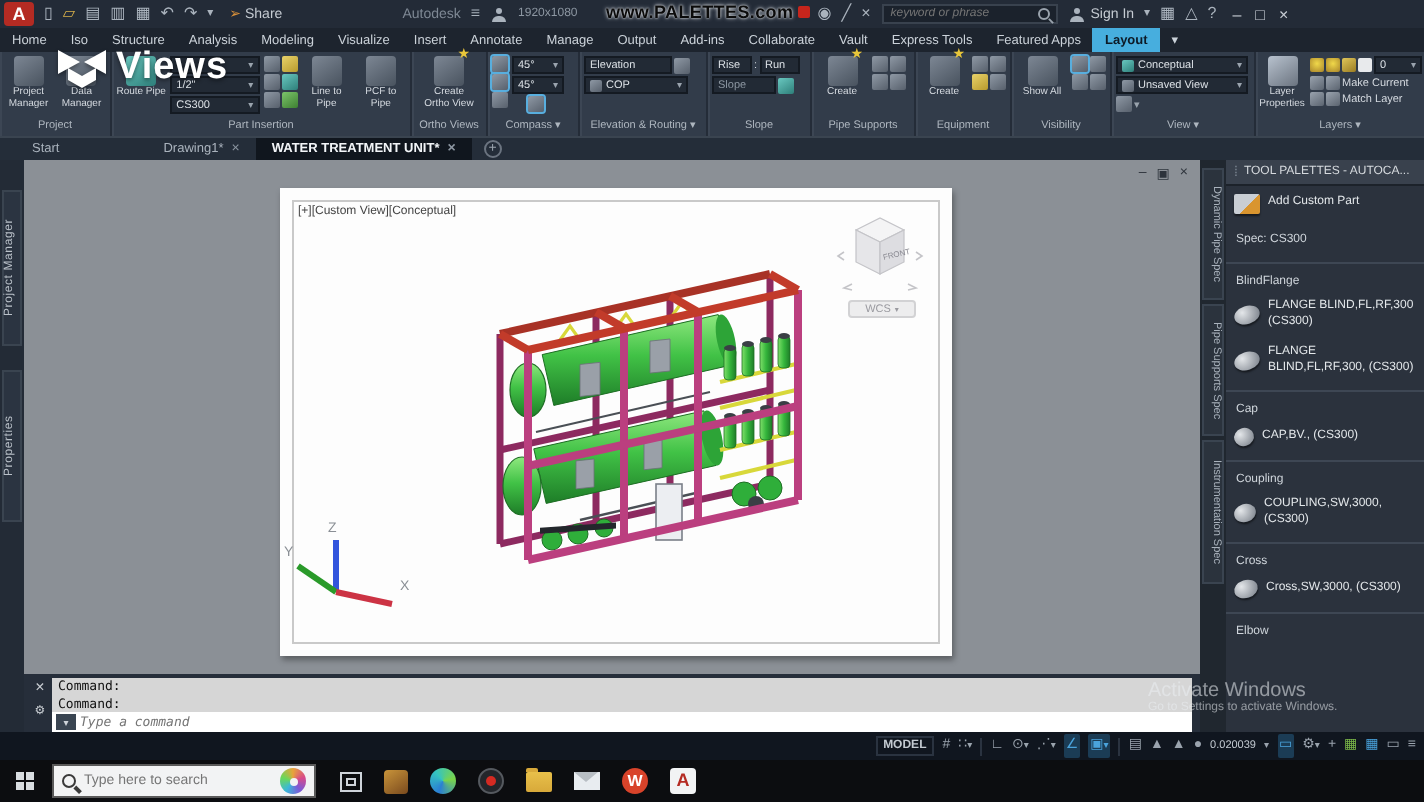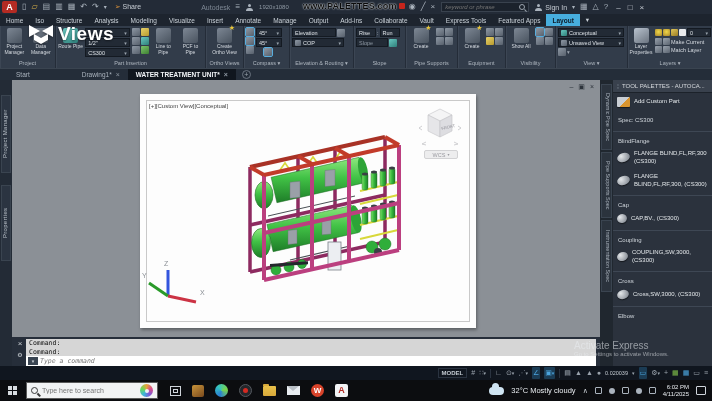--- a/index.html
+++ b/index.html
@@ -708,21 +708,21 @@
   <span class="sic hl">▭</span>
   <span class="sic">⚙<span style="font-size:5px;">▾</span></span>
   <span class="sic">+</span>
   <span class="sic" style="color:#7ab648;">▦</span>
   <span class="sic" style="color:#4aa3dc;">▦</span>
   <span class="sic">▭</span>
   <span class="sic">≡</span>
 </div>
 
 <div class="activate">
-  <div class="a1">Activate Express</div>
+  <div class="a1">Activate Windows</div>
   <div class="a2">Go to Settings to activate Windows.</div>
 </div>
 
 <div class="taskbar">
   <div class="start">
     <div class="wingrid">
         <span></span>
         <span></span>
         <span></span>
         <span></span>
@@ -736,28 +736,13 @@
   <div class="tbicons">
     <span class="tvico"></span>
     <span class="storico"></span>
     <span class="edgeico"></span>
     <span class="bandico"></span>
     <span class="foldico"></span>
     <span class="mailico"></span>
     <span class="wico">W</span>
     <span class="acadico">A</span>
   </div>
-  <div class="tright2">
-    <span class="cloud"></span>
-    <span class="wtext">32°C  Mostly cloudy</span>
-    <span class="caret">∧</span>
-    <span class="trayic"></span>
-    <span class="trayic dot"></span>
-    <span class="trayic"></span>
-    <span class="trayic dot"></span>
-    <span class="trayic"></span>
-    <div class="clock">
-      <div>6:02 PM</div>
-      <div>4/11/2025</div>
-    </div>
-    <span class="notif"></span>
-  </div>
 </div>
 
 </body></html>

